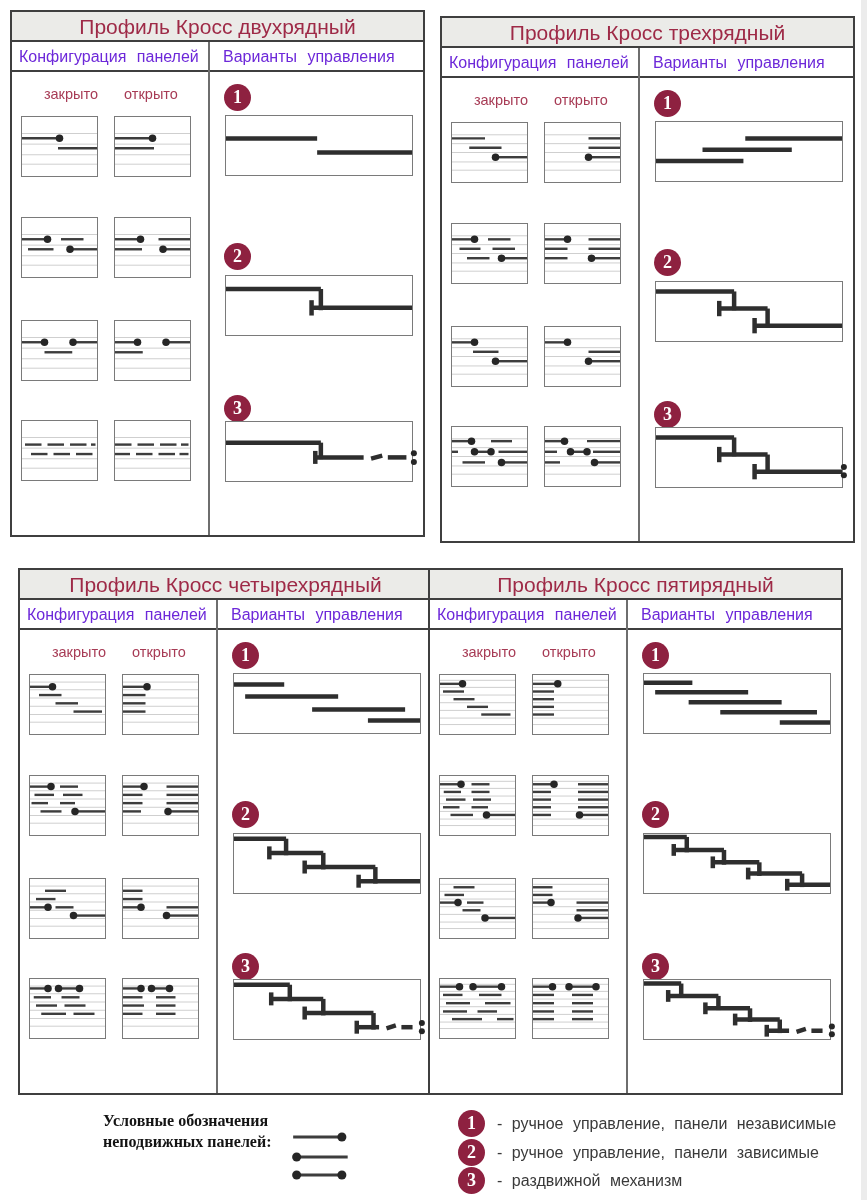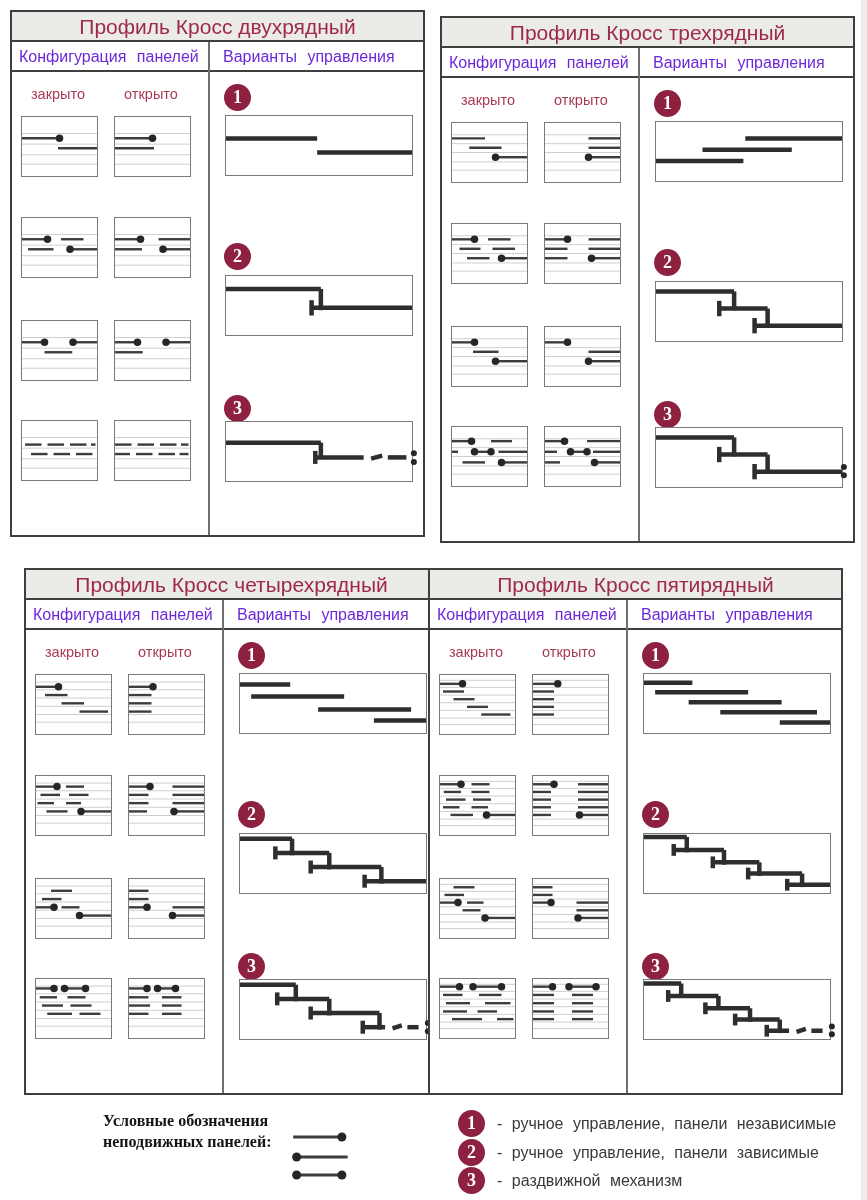--- a/index.html
+++ b/index.html
@@ -6,21 +6,21 @@
   body{width:867px;height:1200px;position:relative;font-family:"Liberation Sans",sans-serif;-webkit-font-smoothing:antialiased;}
   .edge-strip{position:absolute;right:0;top:0;width:6px;height:1200px;background:#ececec;}
   .panel{position:absolute;width:415px;height:527px;border:2px solid #3f3f3f;background:#fff;box-sizing:border-box;}
   .ptitle{position:absolute;left:0;top:0;width:100%;height:30px;line-height:30px;background:#ebebe8;border-bottom:2px solid #3f3f3f;text-align:center;font-size:21px;color:#9e2a47;box-sizing:border-box;}
   .phead{position:absolute;left:0;top:32px;width:100%;height:28px;border-bottom:2px solid #3f3f3f;box-sizing:border-box;display:flex;}
   .hc{font-size:16px;color:#6d28d9;line-height:26px;word-spacing:6px;white-space:nowrap;}
   .hc1{width:197px;padding-left:7px;box-sizing:border-box;}
   .hc2{flex:1;padding-left:14px;}
   .vdiv{position:absolute;left:196px;top:30px;width:2px;height:493px;background:#6e6e6e;}
   .lab{position:absolute;top:74px;height:18px;font-size:14.5px;color:#a73b55;text-align:center;}
-  .lab1{left:6px;width:80px;}
+  .lab1{left:6px;width:80px;text-align:right;}
   .lab2{left:99px;width:80px;}
   .mini{position:absolute;width:75px;height:59px;border:1px solid #7a7a7a;background:#fff;}
   .mini.c{left:9px;} .mini.o{left:102px;}
   .vbox{position:absolute;left:213px;width:186px;height:59px;border:1px solid #7a7a7a;background:#fff;overflow:visible;}
   .badge{position:absolute;width:27px;height:27px;border-radius:50%;background:#8e2140;color:#fff;font-family:"Liberation Serif",serif;font-weight:bold;font-size:18px;display:flex;align-items:center;justify-content:center;}
   .badge.inpanel{left:212px;}
   svg{width:100%;height:100%;display:block;overflow:visible;}
   line.tr{stroke:#cfcfcf;stroke-width:1;}
   line.ln{stroke:#3d3d3d;stroke-width:2.4;}
   line.tk{stroke:#2e2e2e;stroke-width:4.5;}
@@ -352,21 +352,21 @@
         <line x1="34" y1="45" x2="60" y2="45" class="tk" vector-effect="non-scaling-stroke"></line>
         <line x1="60" y1="45" x2="60" y2="77" class="tk" vector-effect="non-scaling-stroke"></line>
         <line x1="53" y1="61" x2="53" y2="87" class="tk" vector-effect="non-scaling-stroke"></line>
         <line x1="53" y1="74" x2="100" y2="74" class="tk" vector-effect="non-scaling-stroke"></line>
         <line x1="101" y1="66" x2="101.01" y2="66" class="cdot" vector-effect="non-scaling-stroke"></line>
         <line x1="101" y1="80" x2="101.01" y2="80" class="cdot" vector-effect="non-scaling-stroke"></line>
       </svg>
     </div>
 </section>
 
-<section class="panel" style="left:24px;top:568px">
+<section class="panel" style="left:18px;top:568px">
   <div class="ptitle">Профиль Кросс четырехрядный</div>
   <div class="phead">
     <div class="hc hc1">Конфигурация панелей</div>
     <div class="hc hc2">Варианты управления</div>
   </div>
   <div class="vdiv"></div>
   <div class="lab lab1">закрыто</div>
   <div class="lab lab2">открыто</div>
   <div class="mini c" style="top:104px">
       <svg viewBox="0 0 100 100" preserveAspectRatio="none">

